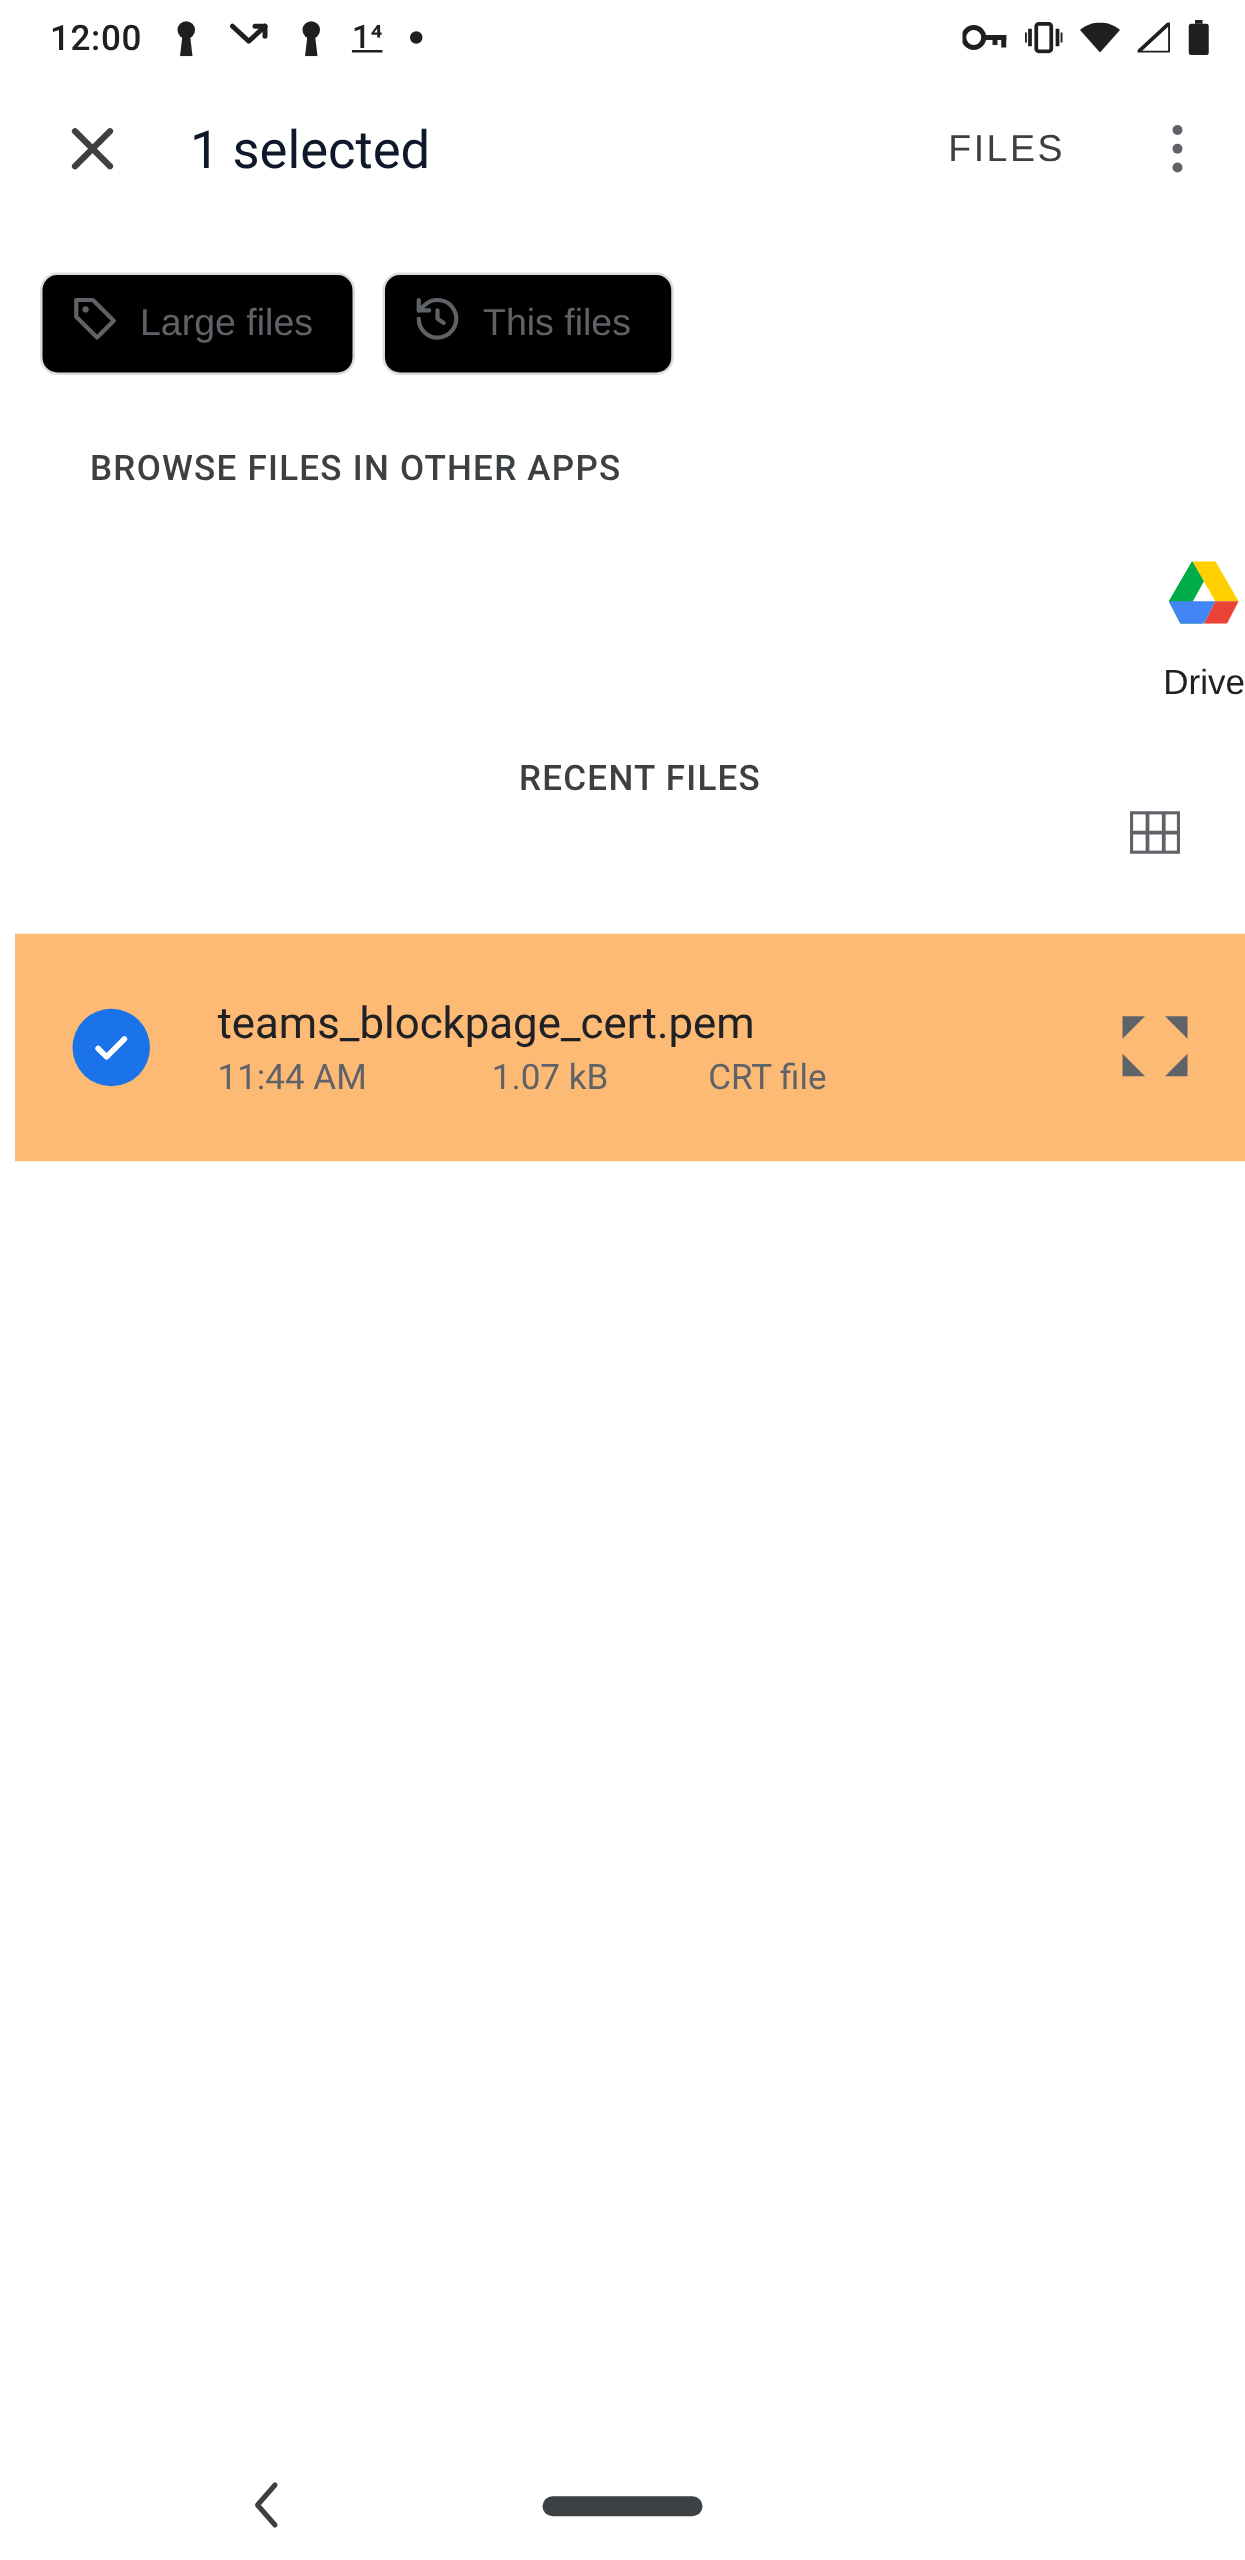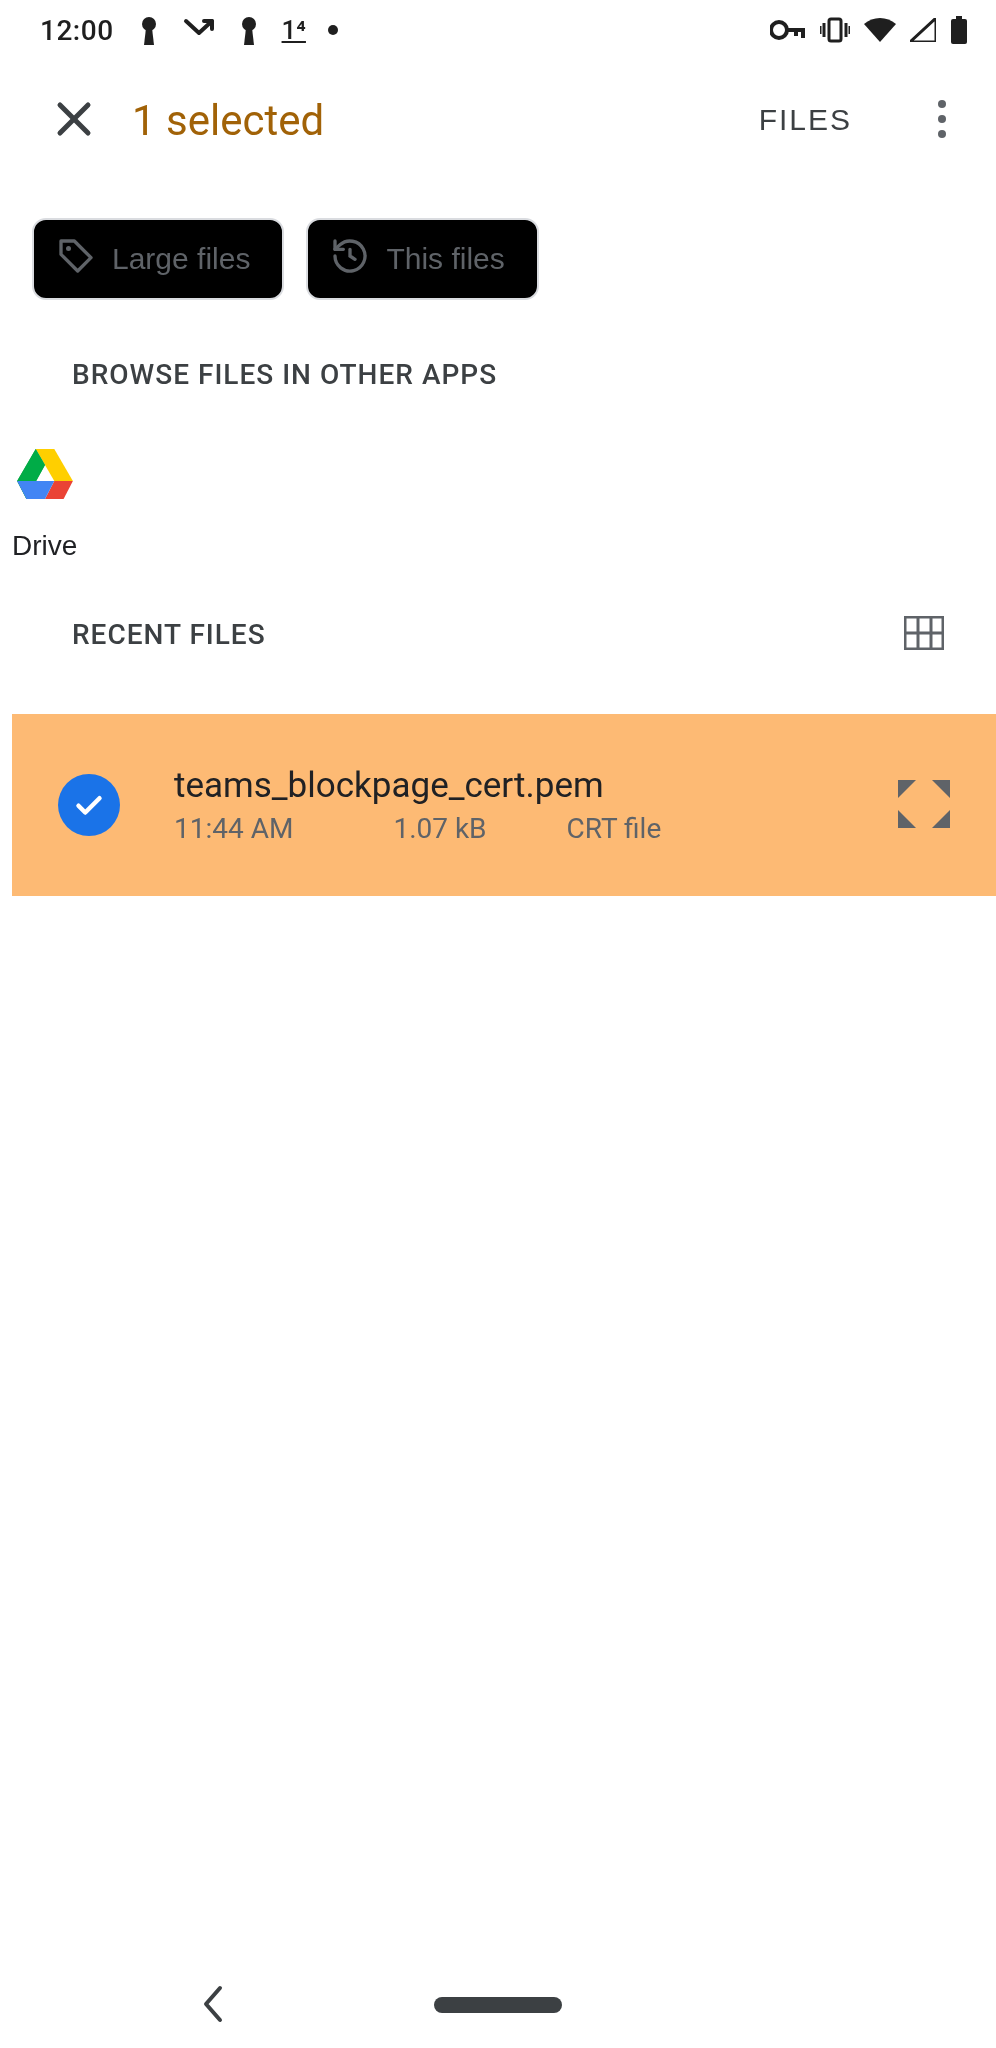--- a/index.html
+++ b/index.html
@@ -10,40 +10,40 @@
     .status-bar { height:60px; display:flex; align-items:center; padding:0 28px; color:#1f1f1f; }
     .status-left { display:flex; align-items:center; gap:22px; }
     .clock { font-size:28px; font-weight:500; letter-spacing:.5px; margin-right:2px; }
     .status-icon { display:inline-flex;text-decoration:underline; }
     .status-right { margin-left:auto; display:flex; align-items:center; gap:14px; }
     .dot { width:10px; height:10px; background:#1f1f1f; border-radius:50%; }
 
     
     .app-bar { height:120px; display:flex; align-items:center; padding:0 26px 0 34px; gap:30px; }
     .close-btn { width:56px; height:56px; display:flex; align-items:center; justify-content:center; cursor:pointer; border:none; background:none; }
-    .title { font-size:42px; font-weight:400; color:#a16207; flex:0 0 auto; }
+    .title { font-size:42px; font-weight:400; color:#0f172a; flex:0 0 auto;margin-left:20px; }
     .spacer { flex:1; }
     .select-btn { font-size:30px; font-weight:500; letter-spacing:2px; color:#3c4043; background:none; border:none; padding:10px 6px; cursor:pointer; }
     .kebab-btn { width:56px; height:56px; background:none; border:none; display:flex; align-items:center; justify-content:center; cursor:pointer; margin-left:26px; }
 
     
     .chips { display:flex; gap:22px; padding:38px 20px 30px; }
     .chip { display:flex; align-items:center; gap:16px; height:82px; padding:0 32px 0 22px; border:2px solid #dadce0; border-radius:14px; font-size:30px; color:#5f6368; background:#000000; cursor:pointer; }
     .chip svg { flex:0 0 auto; }
 
     
     .section-label { font-size:28px; font-weight:500; letter-spacing:1px; color:#3c4043; padding:28px 60px 10px; }
 
     
-    .other-apps { display:flex; justify-content:flex-start; padding:48px 0 32px; }
+    .other-apps { display:flex; justify-content:flex-end; padding:48px 0 32px; }
     .app-tile { display:flex; flex-direction:column; align-items:center; gap:28px; background:none; border:none; cursor:pointer; }
     .app-label { font-size:28px; color:#202124; }
 
     
-    .recent-header { display:flex; align-items:center; padding:12px 44px 12px 60px; }
+    .recent-header { display:flex; align-items:center; padding:12px 44px 12px 60px;flex-direction:column; }
     .grid-btn { margin-left:auto; width:56px; height:56px; background:none; border:none; cursor:pointer; display:flex; align-items:center; justify-content:center; }
 
     
     .file-row { display:flex; align-items:center; height:182px; padding:0 42px 0 46px; margin-top:40px; background:#fdba74; }
     .check-badge { width:62px; height:62px; border-radius:50%; background:#1a73e8; display:flex; align-items:center; justify-content:center; flex:0 0 auto; }
     .file-meta { flex:1; display:flex; flex-direction:column; margin-left:54px; gap:6px; min-width:0; }
     .file-name { font-size:35px; color:#202124; white-space:nowrap; overflow:hidden; text-overflow:ellipsis; }
     .file-sub { display:flex; font-size:28px; color:#5f6368; }
     .file-sub span:nth-child(2){ margin-left:100px; }
     .file-sub span:nth-child(3){ margin-left:80px; }

